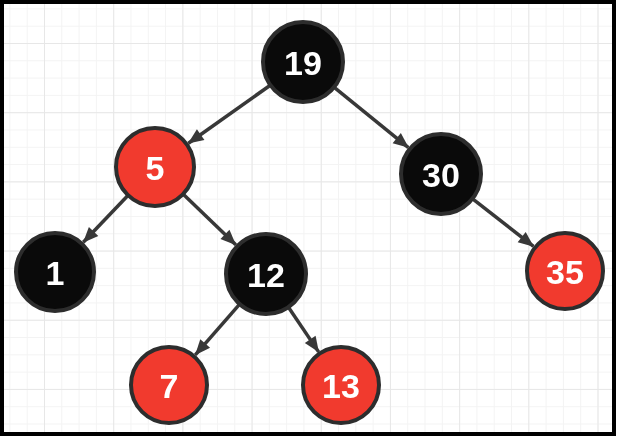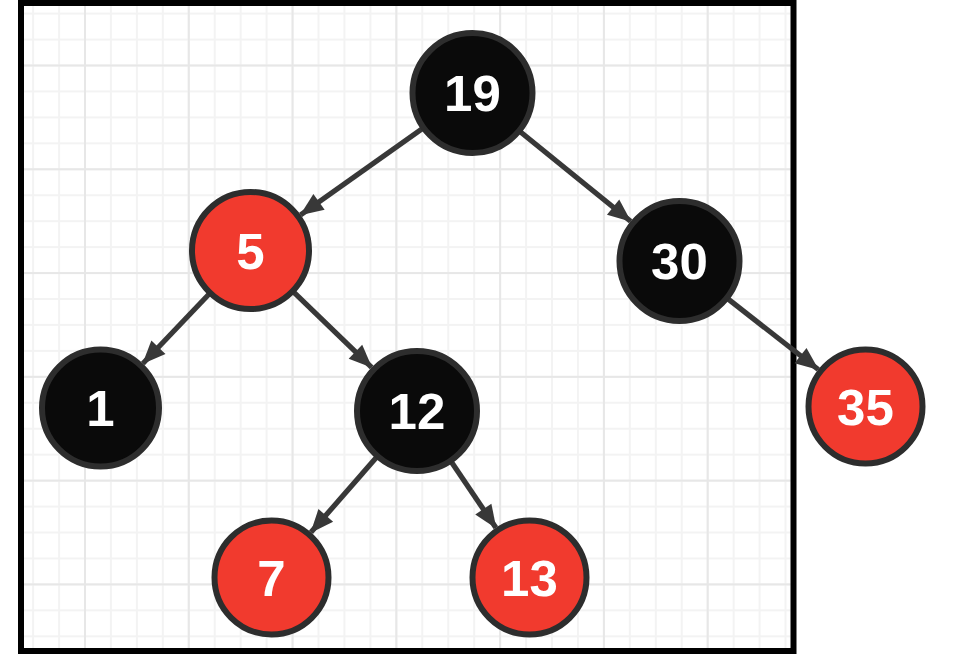--- a/index.html
+++ b/index.html
@@ -3,34 +3,33 @@
 <meta charset="utf-8">
 <style>
   html, body {
     margin: 0;
     padding: 0;
     background: #ffffff;
     font-family: "Liberation Sans", sans-serif;
   }
   .canvas {
     position: relative;
-    width: 519px;
+    width: 616px;
     height: 436px;
     box-sizing: border-box;
     border: 4px solid #000000;
     background-color: #ffffff;
     
     background-image:
       linear-gradient(#e7e7e7 1px, transparent 1px),
       linear-gradient(90deg, #e7e7e7 1px, transparent 1px),
       linear-gradient(#f3f3f3 1px, transparent 1px),
       linear-gradient(90deg, #f3f3f3 1px, transparent 1px);
     background-size: 69.2px 69.2px, 69.2px 69.2px, 17.3px 17.3px, 17.3px 17.3px;
     background-position: 40px 39px, 40px 39px, 40px 39px, 40px 39px;
-    margin-left: 12px;
   }
   .canvas svg {
     position: absolute;
     left: 0;
     top: 0;
     width: 635px;
     height: 428px;
     display: block;
   }
   .node-label {

